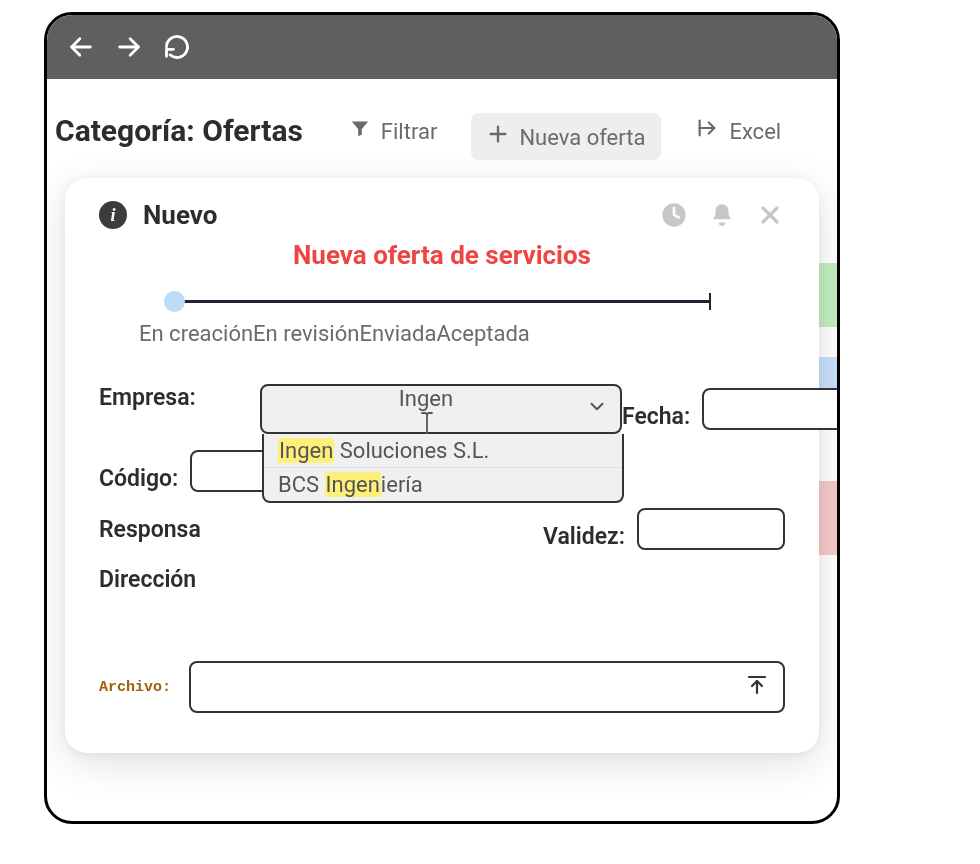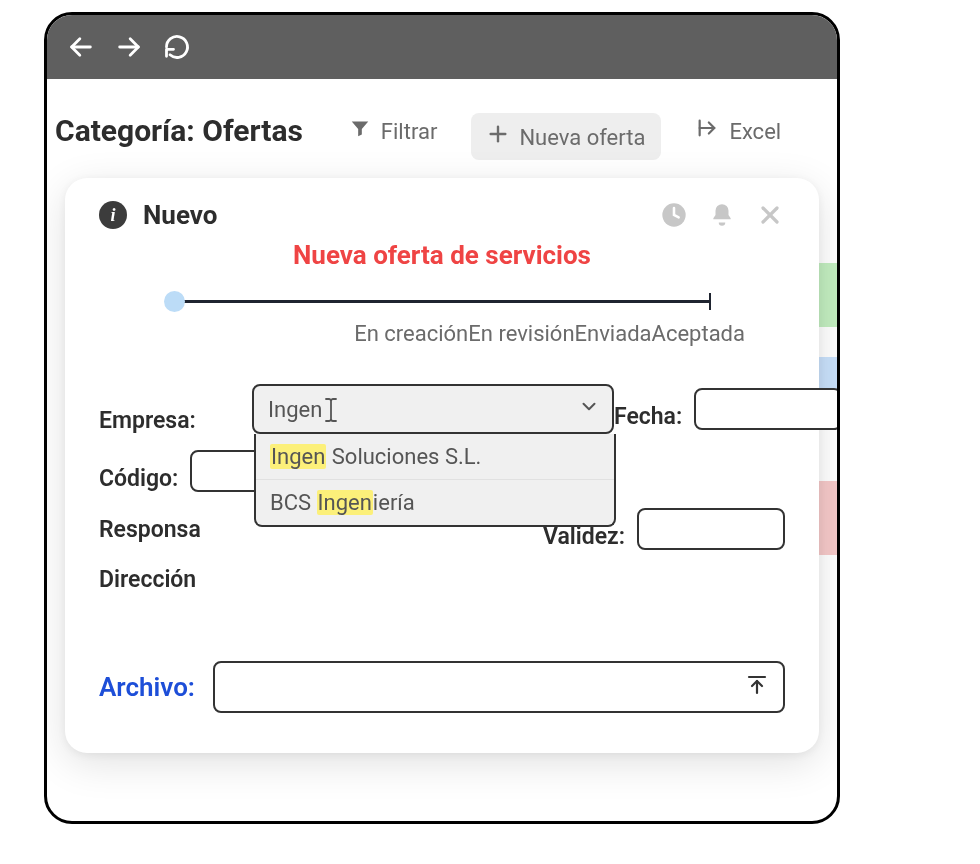--- a/index.html
+++ b/index.html
@@ -41,51 +41,51 @@
   .stepper-track { height: 3px; background: #1f2430; width: 100%; position: relative; }
   .stepper-track::before, .stepper-track::after {
     content:""; position:absolute; top:-7px; width:2px; height:17px; background:#1f2430;
   }
   .stepper-track::before { left:0; }
   .stepper-track::after { right:0; }
   .stepper-knob {
     position: absolute; left: -9px; top: -9px; width: 21px; height: 21px;
     background: #bcdcf7; border-radius: 50%;
   }
-  .stepper-labels { display: flex; justify-content: flex-end; margin: 18px 40px 10px 40px; }
+  .stepper-labels { display: flex; justify-content: flex-start; margin: 18px 40px 10px 40px; }
   .step-label { font-size: 22px; color: #6b6b6b; }
   .form { margin-top: 38px; }
   .form-row { display: flex; align-items: center; justify-content: space-between; margin-bottom: 16px; }
-  .left-group { display: flex; align-items: flex-end; gap: 18px; }
+  .left-group { display: flex; align-items: flex-start; gap: 26px; }
   .lbl { font-size: 23px; font-weight: 600; color: #2d2d2d; width: 135px; }
   .lbl-r { font-size: 23px; font-weight: 600; color: #2d2d2d; text-align: right; margin-right: 12px; }
   .right-group { display: flex; align-items: flex-end; }
   .small-input {
     width: 148px; height: 42px; border: 2px solid #333; border-radius: 8px; background: #fff;
   }
   .combo {
     position: relative; width: 362px; height: 50px; border: 2px solid #333; border-radius: 8px;
     background: #f0f0f0; display: flex; align-items: center; padding: 0 44px 0 14px;
-    font-size: 22px; color: #555;
+    font-size: 22px; color: #555; flex-direction: column;
   }
   .combo .caret { position: absolute; right: 12px; top: 50%; transform: translateY(-50%); }
   .text-cursor {
     display:inline-block; width: 14px; height: 24px; position: relative; margin-left: 2px;
   }
   .text-cursor svg { position:absolute; left:0; top:0; }
   .dropdown {
     position: absolute; left: 0; top: 48px; width: 362px; background: #f0f0f0;
     border: 2px solid #333; border-top: none; border-radius: 0 0 8px 8px; z-index: 5;
     overflow: hidden;
   }
-  .dd-item { padding: 10px 14px; font-size: 22px; color: #555; cursor: pointer; }
+  .dd-item { padding: 4px 14px; font-size: 22px; color: #555; cursor: pointer; }
   .dd-item:not(:last-child) { border-bottom: 1px solid rgba(0,0,0,0.06); }
   mark { background: #fcf07a; color: inherit; padding: 0 1px; border-radius: 2px; }
   .archivo-row { display:flex; align-items:center; gap: 18px; margin-top: 68px; }
-  .archivo-label { font-size: 26px; font-weight: 600; color: #1d4ed8; }
+  .archivo-label { font-size: 15px; font-weight: 600; color: #a16207; font-family: Liberation Mono, monospace; }
   .archivo-input {
     flex: 1; height: 52px; border: 2px solid #333; border-radius: 8px; background: #fff;
     display: flex; align-items: center; justify-content: flex-end; padding-right: 14px;
   }
   .side-chips { position: absolute; right: -3px; top: 248px; display:flex; flex-direction:column; gap: 30px; }
   .chip { width: 38px; height: 64px; border-top-left-radius: 6px; border-bottom-left-radius: 6px; }
   .chip.green { background: #c3eec0; }
   .chip.blue  { background: #c9e1fb; }
   .chip.red   { background: #f6c9c9; margin-top: 30px; height: 74px; }
 </style>

